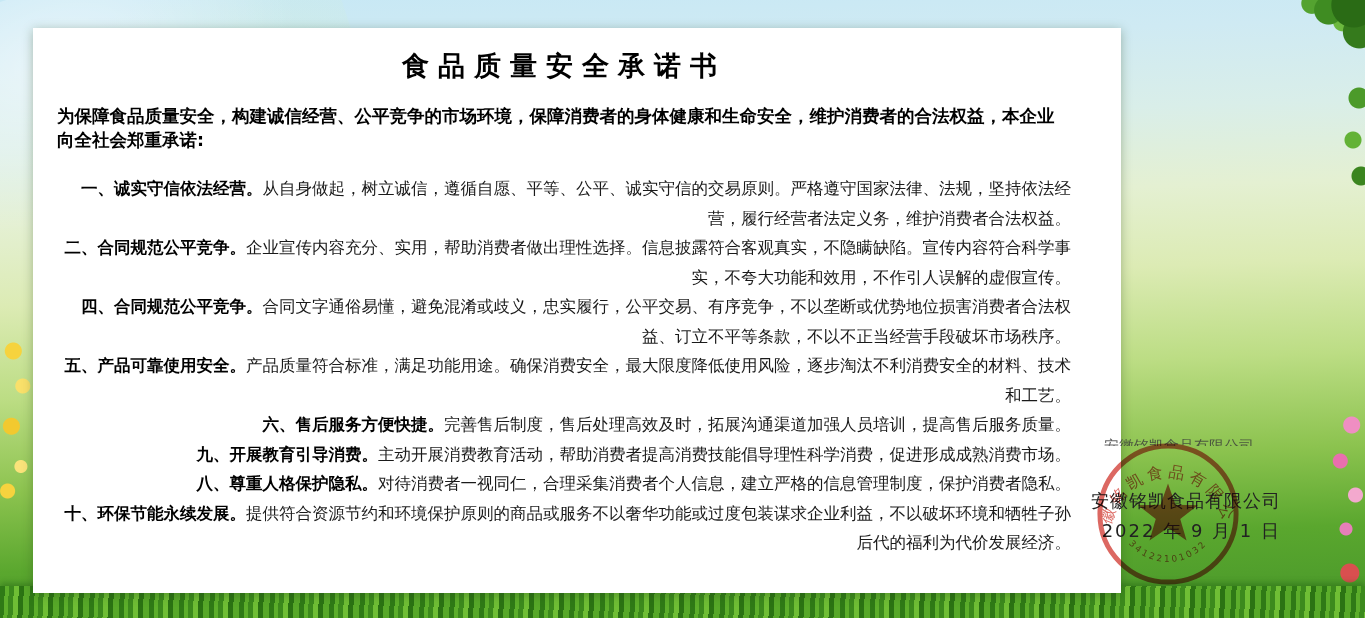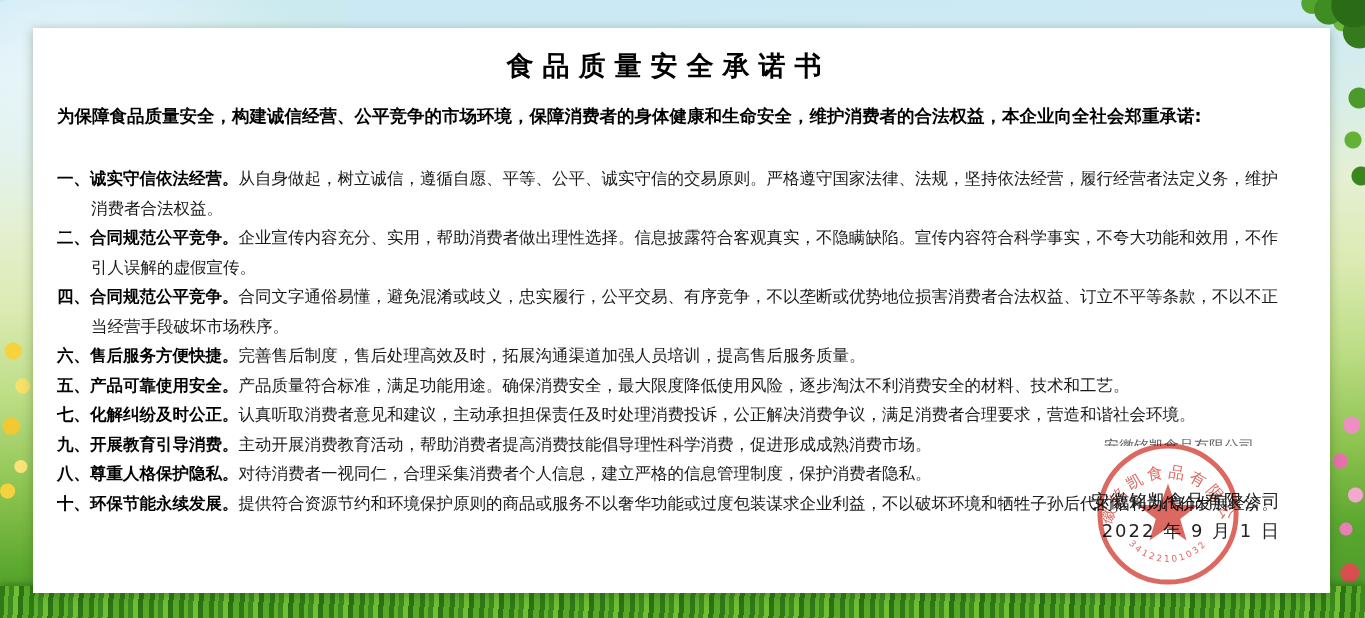--- a/index.html
+++ b/index.html
@@ -60,34 +60,34 @@
     position:absolute; left:0; bottom:0; width:100%; height:32px;
     background:
       repeating-linear-gradient(93deg,
         #2f7a16 0 5px, #5cae2b 5px 9px, #3c8a1d 9px 14px,
         #6fbe35 14px 19px, #2b7313 19px 24px, #57a829 24px 30px);
     box-shadow:0 -3px 6px rgba(30,90,15,.45);
   }
 
   
   .card {
-    position:absolute; left:33px; top:28px; width:1297px; height:565px;
+    position:absolute; left:33px; top:28px; width:1088px; height:565px;
     background:#ffffff; box-shadow:0 2px 10px rgba(40,70,30,.35);
     padding:12px 50px 0 24px; color:#111;
   }
   .doc-title {
     text-align:center; font-size:27px; font-weight:bold;
     letter-spacing:9px; margin:8px 0 20px; color:#000;
   }
   .doc-intro {
     font-weight:bold; font-size:17.5px; line-height:24px;
-    margin:0 0 36px; color:#000;
+    margin:0 0 22px; color:#000;
   }
   .commitments { list-style:none; font-size:16.5px; line-height:29.5px; color:#1a1a1a; }
-  .commitments li { padding-left:34px; text-indent:-34px; }
+  .commitments li { padding-left:34px; text-indent:-34px;text-align:right; }
   .lead-num, .lead-head { font-weight:bold; color:#000; }
 
   .signature-block {
     position:absolute; right:84px; top:486px; text-align:right;
     font-size:18px; line-height:30px; color:#222;
   }
   .signature-company { letter-spacing:1px; }
   .signature-date { letter-spacing:2px; }
 
   .partial-line {
@@ -114,23 +114,22 @@
   <div class="grass-strip"></div>
 
   <div class="card">
     <h1 class="doc-title">食品质量安全承诺书</h1>
     <p class="doc-intro">为保障食品质量安全，构建诚信经营、公平竞争的市场环境，保障消费者的身体健康和生命安全，维护消费者的合法权益，本企业向全社会郑重承诺:</p>
 
     <ol class="commitments">
       <li><span class="lead-num">一、</span><span class="lead-head">诚实守信依法经营。</span><span class="item-body">从自身做起，树立诚信，遵循自愿、平等、公平、诚实守信的交易原则。严格遵守国家法律、法规，坚持依法经营，履行经营者法定义务，维护消费者合法权益。</span></li>
       <li><span class="lead-num">二、</span><span class="lead-head">合同规范公平竞争。</span><span class="item-body">企业宣传内容充分、实用，帮助消费者做出理性选择。信息披露符合客观真实，不隐瞒缺陷。宣传内容符合科学事实，不夸大功能和效用，不作引人误解的虚假宣传。</span></li>
       <li><span class="lead-num">四、</span><span class="lead-head">合同规范公平竞争。</span><span class="item-body">合同文字通俗易懂，避免混淆或歧义，忠实履行，公平交易、有序竞争，不以垄断或优势地位损害消费者合法权益、订立不平等条款，不以不正当经营手段破坏市场秩序。</span></li>
+      <li><span class="lead-num">五、</span><span class="lead-head">产品可靠使用安全。</span><span class="item-body">产品质量符合标准，满足功能用途。确保消费安全，最大限度降低使用风险，逐步淘汰不利消费安全的材料、技术和工艺。</span></li>
       <li><span class="lead-num">六、</span><span class="lead-head">售后服务方便快捷。</span><span class="item-body">完善售后制度，售后处理高效及时，拓展沟通渠道加强人员培训，提高售后服务质量。</span></li>
-      <li><span class="lead-num">五、</span><span class="lead-head">产品可靠使用安全。</span><span class="item-body">产品质量符合标准，满足功能用途。确保消费安全，最大限度降低使用风险，逐步淘汰不利消费安全的材料、技术和工艺。</span></li>
-      <li><span class="lead-num">七、</span><span class="lead-head">化解纠纷及时公正。</span><span class="item-body">认真听取消费者意见和建议，主动承担担保责任及时处理消费投诉，公正解决消费争议，满足消费者合理要求，营造和谐社会环境。</span></li>
       <li><span class="lead-num">九、</span><span class="lead-head">开展教育引导消费。</span><span class="item-body">主动开展消费教育活动，帮助消费者提高消费技能倡导理性科学消费，促进形成成熟消费市场。</span></li>
       <li><span class="lead-num">八、</span><span class="lead-head">尊重人格保护隐私。</span><span class="item-body">对待消费者一视同仁，合理采集消费者个人信息，建立严格的信息管理制度，保护消费者隐私。</span></li>
       <li><span class="lead-num">十、</span><span class="lead-head">环保节能永续发展。</span><span class="item-body">提供符合资源节约和环境保护原则的商品或服务不以奢华功能或过度包装谋求企业利益，不以破坏环境和牺牲子孙后代的福利为代价发展经济。</span></li>
     </ol>
   </div>
 
   <div class="signature-block">
     <div class="signature-company">安徽铭凯食品有限公司</div>
     <div class="signature-date">2022 年 9 月 1 日</div>
   </div>

